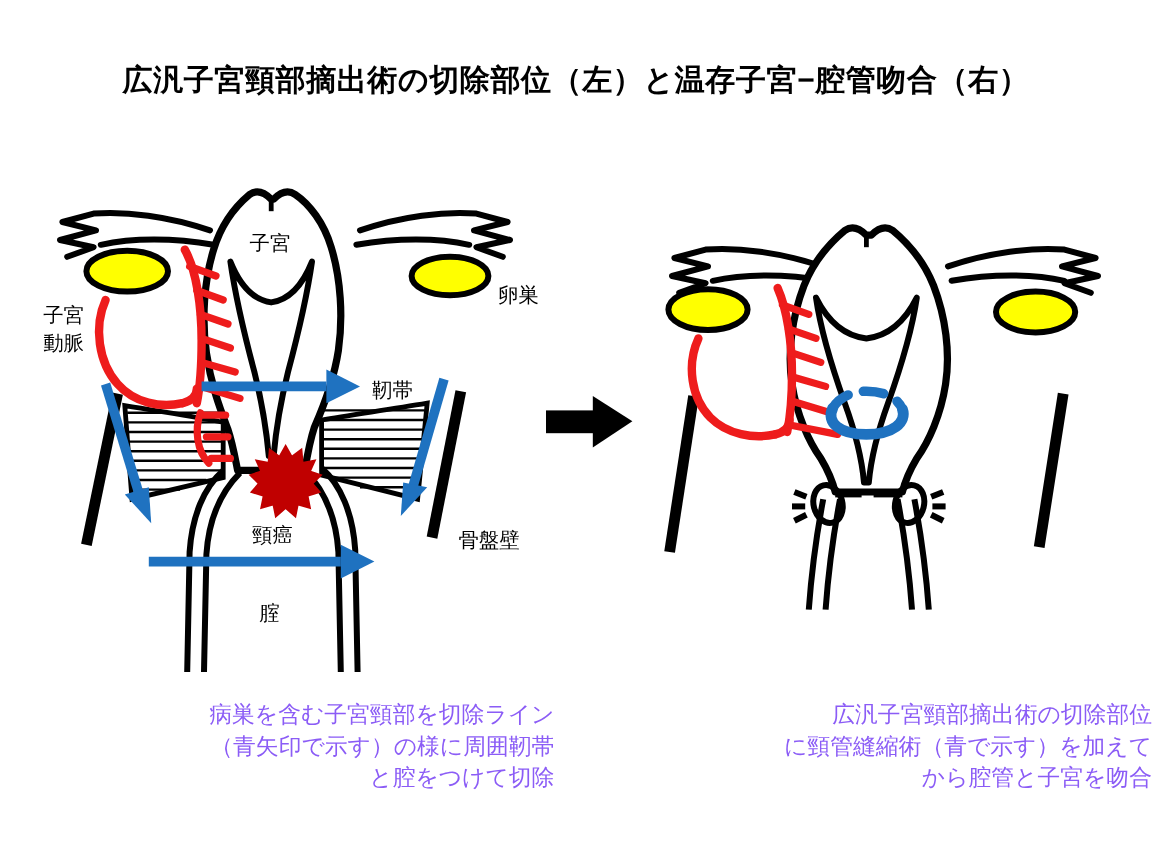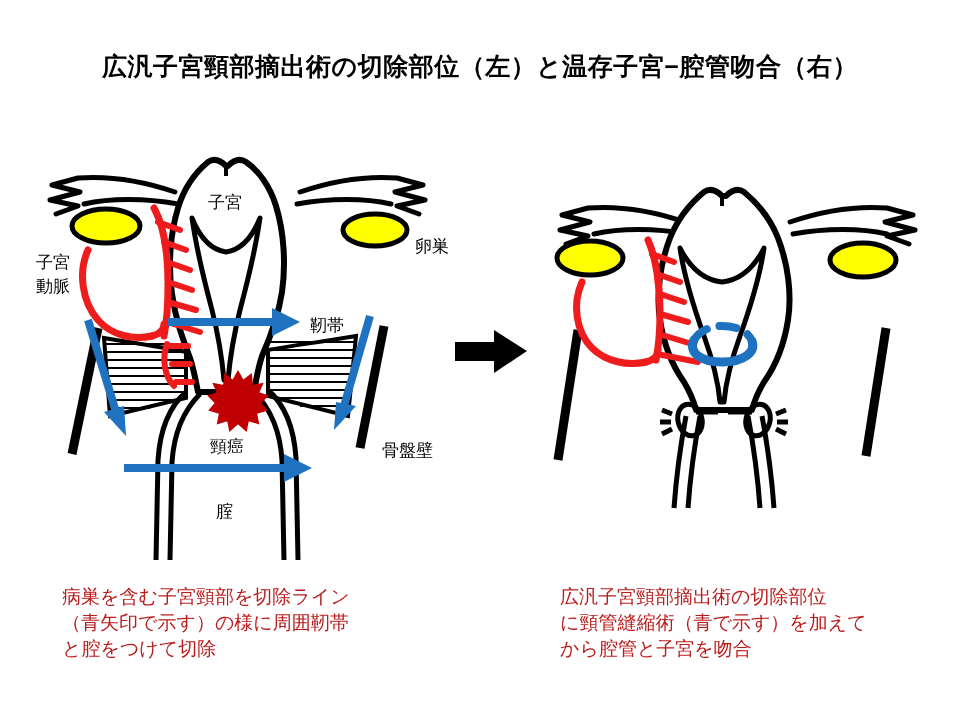--- a/index.html
+++ b/index.html
@@ -41,22 +41,23 @@
     left: 0;
     top: 130px;
     width: 960px;
     height: 430px;
     display: block;
   }
   .caption {
     position: absolute;
     font-size: 19px;
     line-height: 26px;
-    color: #b91c1c;
+    color: #8b5cf6;
     white-space: pre-line;
+    text-align: right;
   }
   .caption-left {
     left: 62px;
     top: 584px;
     width: 400px;
   }
   .caption-right {
     left: 560px;
     top: 584px;
     width: 400px;

